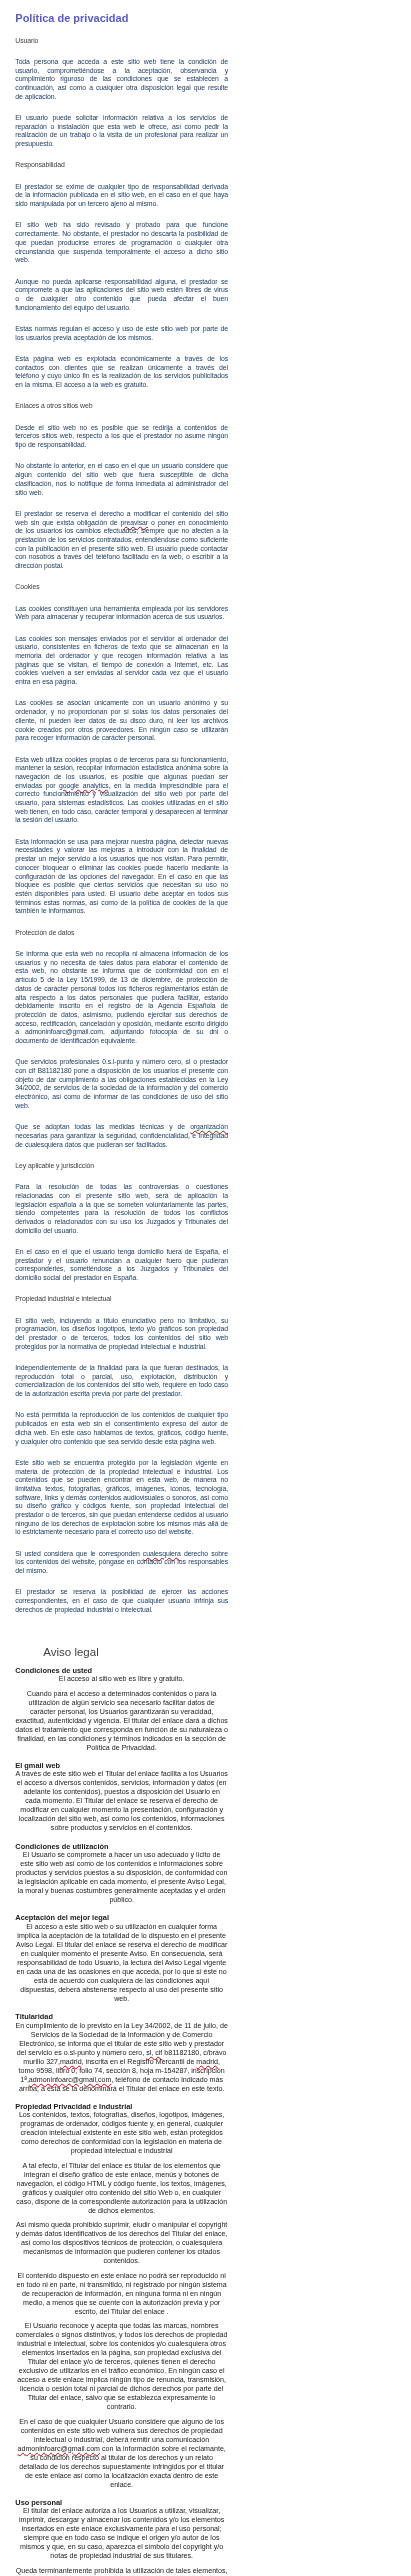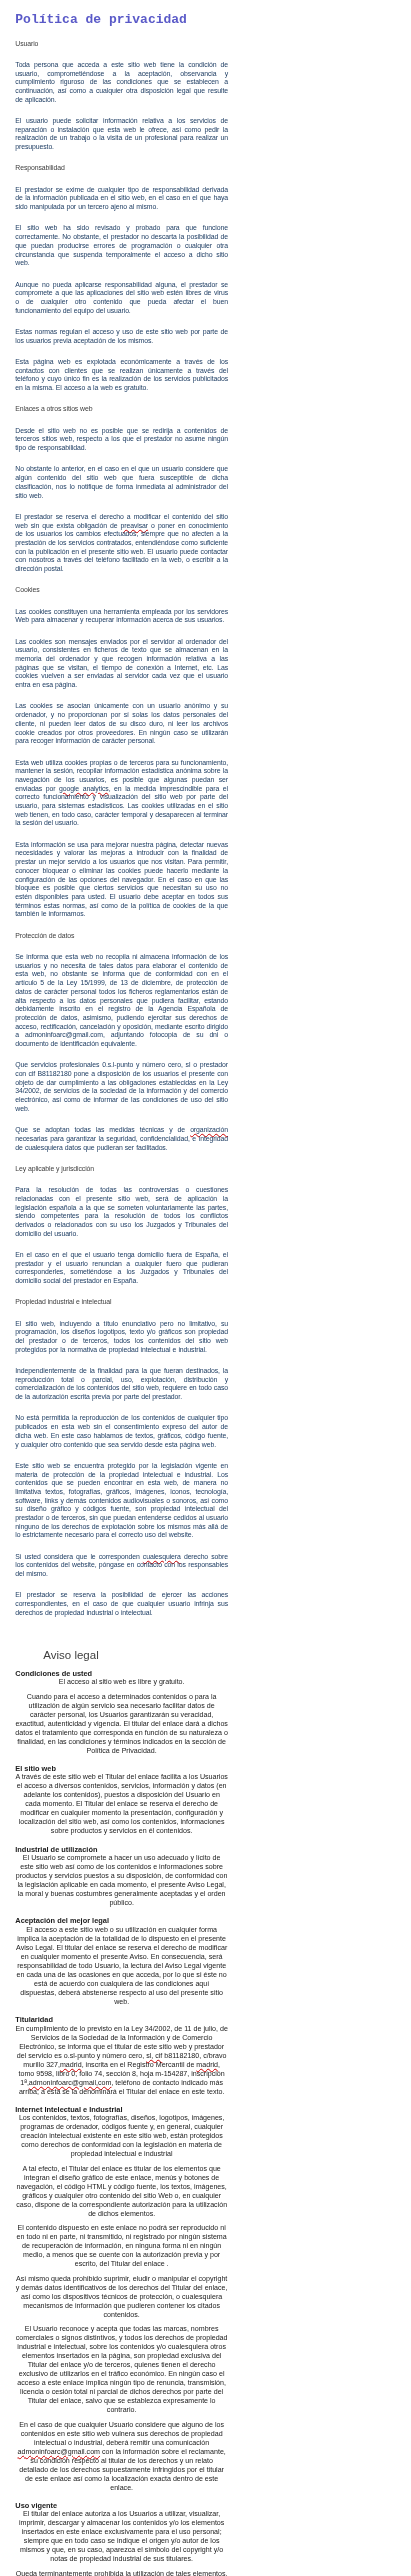--- a/index.html
+++ b/index.html
@@ -14,23 +14,23 @@
     font-family: "Liberation Sans", sans-serif;
     -webkit-font-smoothing: antialiased;
   }
   .doc {
     box-sizing: border-box;
     padding: 7.7px 0 33px 15.3px;
     width: 228px; 
   }
   
   .p1-title {
-    font-family: Liberation Mono, monospace;
+    font-family: Liberation Sans, sans-serif;
     font-weight: bold;
-    font-size: 13px;
+    font-size: 11px;
     margin: 4.4px 0 0 0;
   }
   .p1-h {
     font-size: 6.9px;
     line-height: 8.7px;
     margin: 12.6px 0 0 0;
     letter-spacing: -0.1px;
   }
   .p1-p {
     font-size: 6.9px;
@@ -108,33 +108,33 @@
       <p class="p1-p" style="color: rgb(23, 55, 94);">Si usted considera que le corresponden <span class="sq" style="text-decoration-color: rgb(204, 0, 0);">cualesquiera</span> derecho sobre los contenidos del website, póngase en contacto con los responsables del mismo.</p>
       <p class="p1-p" style="color: rgb(23, 55, 94);">El prestador se reserva la posibilidad de ejercer las acciones correspondientes, en el caso de que cualquier usuario infrinja sus derechos de propiedad industrial o intelectual.</p>
     </section>
 
   <h2 class="p2-title" style="color: rgb(63, 63, 63); margin-left: 28px;">Aviso legal</h2>
 
   <section id="legal-blocks">
       <h3 class="p2-h" style="color: rgb(26, 26, 26);">Condiciones de usted</h3>
       <p class="p2-p" style="color: rgb(26, 26, 26);">El acceso al sitio web es libre y gratuito.</p>
       <p class="p2-p" style="color: rgb(26, 26, 26);">Cuando para el acceso a determinados contenidos o para la utilización de algún servicio sea necesario facilitar datos de carácter personal, los Usuarios garantizarán su veracidad, exactitud, autenticidad y vigencia. El titular del enlace dará a dichos datos el tratamiento que corresponda en función de su naturaleza o finalidad, en las condiciones y términos indicados en la sección de Política de Privacidad.</p>
-      <h3 class="p2-h" style="color: rgb(26, 26, 26);">El sitio web</h3>
+      <h3 class="p2-h" style="color: rgb(26, 26, 26);">El gmail web</h3>
       <p class="p2-p" style="color: rgb(26, 26, 26);">A través de este sitio web el Titular del enlace facilita a los Usuarios el acceso a diversos contenidos, servicios, información y datos (en adelante los contenidos), puestos a disposición del Usuario en cada momento. El Titular del enlace se reserva el derecho de modificar en cualquier momento la presentación, configuración y localización del sitio web, así como los contenidos, informaciones sobre productos y servicios en él contenidos.</p>
-      <h3 class="p2-h" style="color: rgb(26, 26, 26);">Industrial de utilización</h3>
+      <h3 class="p2-h" style="color: rgb(26, 26, 26);">Condiciones de utilización</h3>
       <p class="p2-p" style="color: rgb(26, 26, 26);">El Usuario se compromete a hacer un uso adecuado y lícito de este sitio web así como de los contenidos e informaciones sobre productos y servicios puestos a su disposición, de conformidad con la legislación aplicable en cada momento, el presente Aviso Legal, la moral y buenas costumbres generalmente aceptadas y el orden público.</p>
       <h3 class="p2-h" style="color: rgb(26, 26, 26);">Aceptación del mejor legal</h3>
       <p class="p2-p" style="color: rgb(26, 26, 26);">El acceso a este sitio web o su utilización en cualquier forma implica la aceptación de la totalidad de lo dispuesto en el presente Aviso Legal. El titular del enlace se reserva el derecho de modificar en cualquier momento el presente Aviso. En consecuencia, será responsabilidad de todo Usuario, la lectura del Aviso Legal vigente en cada una de las ocasiones en que acceda, por lo que si éste no está de acuerdo con cualquiera de las condiciones aquí dispuestas, deberá abstenerse respecto al uso del presente sitio web.</p>
       <h3 class="p2-h" style="color: rgb(26, 26, 26);">Titularidad</h3>
       <p class="p2-p" style="color: rgb(26, 26, 26);">En cumplimiento de lo previsto en la Ley 34/2002, de 11 de julio, de Servicios de la Sociedad de la Información y de Comercio Electrónico, se informa que el titular de este sitio web y prestador del servicio es o.sl-punto y número cero, <span class="sq" style="text-decoration-color: rgb(204, 0, 0);">sl, cif</span> b81182180, c/bravo murillo 327,<span class="sq" style="text-decoration-color: rgb(204, 0, 0);">madrid</span>, inscrita en el Registro Mercantil de <span class="sq" style="text-decoration-color: rgb(204, 0, 0);">madrid</span>, tomo 9598, libro 0, folio 74, sección 8, hoja m-154287, inscripción 1ª,<span class="sq" style="text-decoration-color: rgb(204, 0, 0);">admoninfoarc@gmail,com</span>, teléfono de contacto indicado más arriba; a ésta se la denominará el Titular del enlace en este texto.</p>
-      <h3 class="p2-h" style="color: rgb(26, 26, 26);">Internet Intelectual e Industrial</h3>
+      <h3 class="p2-h" style="color: rgb(26, 26, 26);">Propiedad Privacidad e Industrial</h3>
       <p class="p2-p" style="color: rgb(26, 26, 26);">Los contenidos, textos, fotografías, diseños, logotipos, imágenes, programas de ordenador, códigos fuente y, en general, cualquier creación intelectual existente en este sitio web, están protegidos como derechos de conformidad con la legislación en materia de propiedad intelectual e industrial</p>
       <p class="p2-p" style="color: rgb(26, 26, 26);">A tal efecto, el Titular del enlace es titular de los elementos que integran el diseño gráfico de este enlace, menús y botones de navegación, el código HTML y código fuente, los textos, imágenes, gráficos y cualquier otro contenido del sitio Web o, en cualquier caso, dispone de la correspondiente autorización para la utilización de dichos elementos.</p>
+      <p class="p2-p" style="color: rgb(26, 26, 26);">Así mismo queda prohibido suprimir, eludir o manipular el copyright y demás datos identificativos de los derechos del Titular del enlace, así como los dispositivos técnicos de protección, o cualesquiera mecanismos de información que pudieren contener los citados contenidos.</p>
       <p class="p2-p" style="color: rgb(26, 26, 26);">El contenido dispuesto en este enlace no podrá ser reproducido ni en todo ni en parte, ni transmitido, ni registrado por ningún sistema de recuperación de información, en ninguna forma ni en ningún medio, a menos que se cuente con la autorización previa y por escrito, del Titular del enlace .</p>
-      <p class="p2-p" style="color: rgb(26, 26, 26);">Así mismo queda prohibido suprimir, eludir o manipular el copyright y demás datos identificativos de los derechos del Titular del enlace, así como los dispositivos técnicos de protección, o cualesquiera mecanismos de información que pudieren contener los citados contenidos.</p>
       <p class="p2-p" style="color: rgb(26, 26, 26);">El Usuario reconoce y acepta que todas las marcas, nombres comerciales o signos distintivos, y todos los derechos de propiedad industrial e intelectual, sobre los contenidos y/o cualesquiera otros elementos insertados en la página, son propiedad exclusiva del Titular del enlace y/o de terceros, quienes tienen el derecho exclusivo de utilizarlos en el tráfico económico. En ningún caso el acceso a este enlace implica ningún tipo de renuncia, transmisión, licencia o cesión total ni parcial de dichos derechos por parte del Titular del enlace, salvo que se establezca expresamente lo contrario.</p>
       <p class="p2-p" style="color: rgb(26, 26, 26);">En el caso de que cualquier Usuario considere que alguno de los contenidos en este sitio web vulnera sus derechos de propiedad intelectual o industrial, deberá remitir una comunicación <span class="sq" style="text-decoration-color: rgb(204, 0, 0);">admoninfoarc@gmail.com</span> con la información sobre el reclamante, su condición respecto al titular de los derechos y un relato detallado de los derechos supuestamente infringidos por el titular de este enlace así como la localización exacta dentro de este enlace.</p>
-      <h3 class="p2-h" style="color: rgb(26, 26, 26);">Uso vigente</h3>
+      <h3 class="p2-h" style="color: rgb(26, 26, 26);">Uso personal</h3>
       <p class="p2-p" style="color: rgb(26, 26, 26);">El titular del enlace autoriza a los Usuarios a utilizar, visualizar, imprimir, descargar y almacenar los contenidos y/o los elementos insertados en este enlace exclusivamente para el uso personal; siempre que en todo caso se indique el origen y/o autor de los mismos y que, en su caso, aparezca el símbolo del copyright y/o notas de propiedad industrial de sus titulares.</p>
       <p class="p2-p" style="color: rgb(26, 26, 26);">Queda terminantemente prohibida la utilización de tales elementos, su reproducción, comunicación y/o distribución con fines comerciales o lucrativos, así como su modificación, descompilación o alteración.</p>
     </section>
 </div>
 
 
 </body></html>

